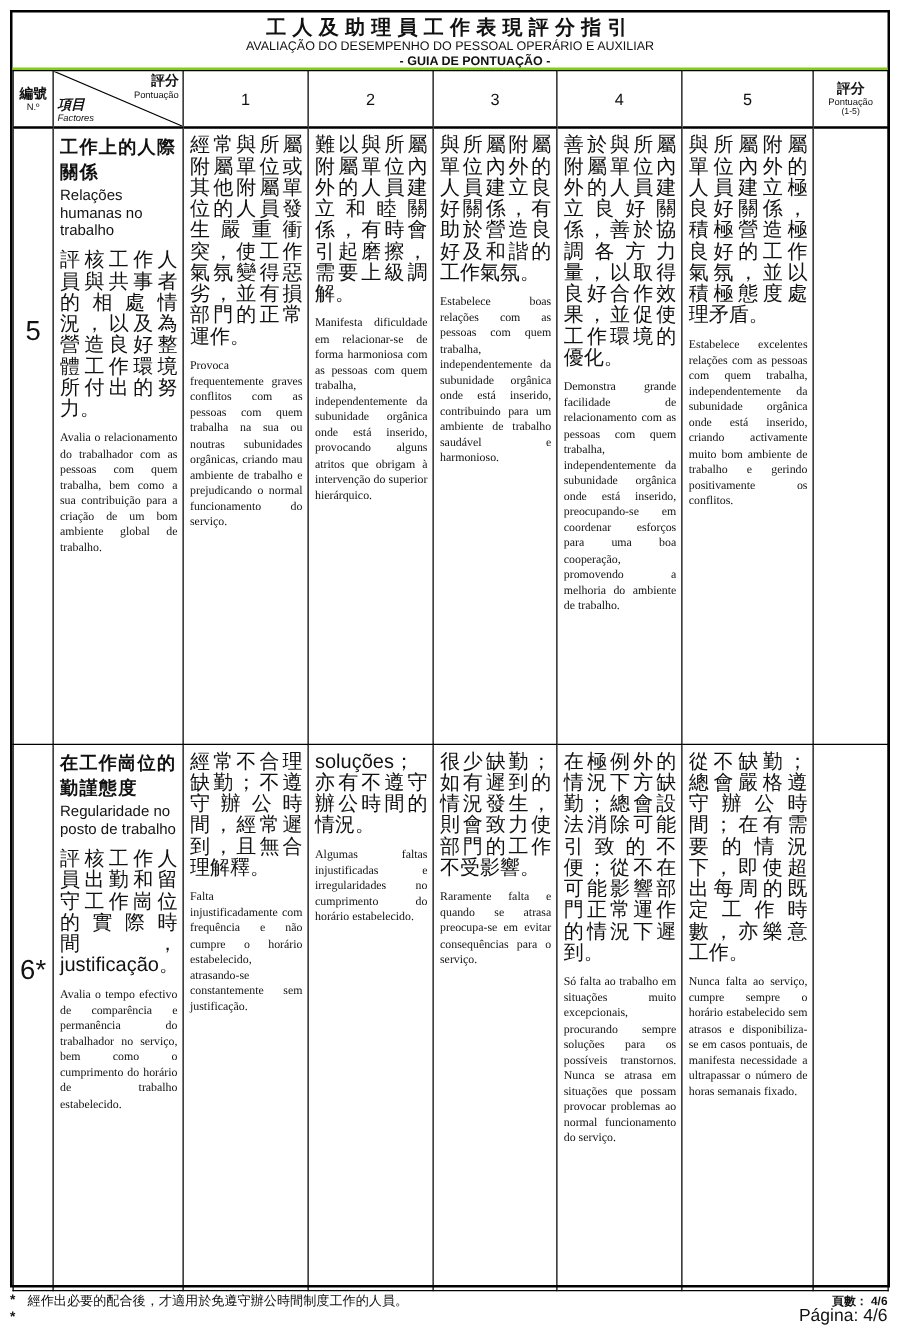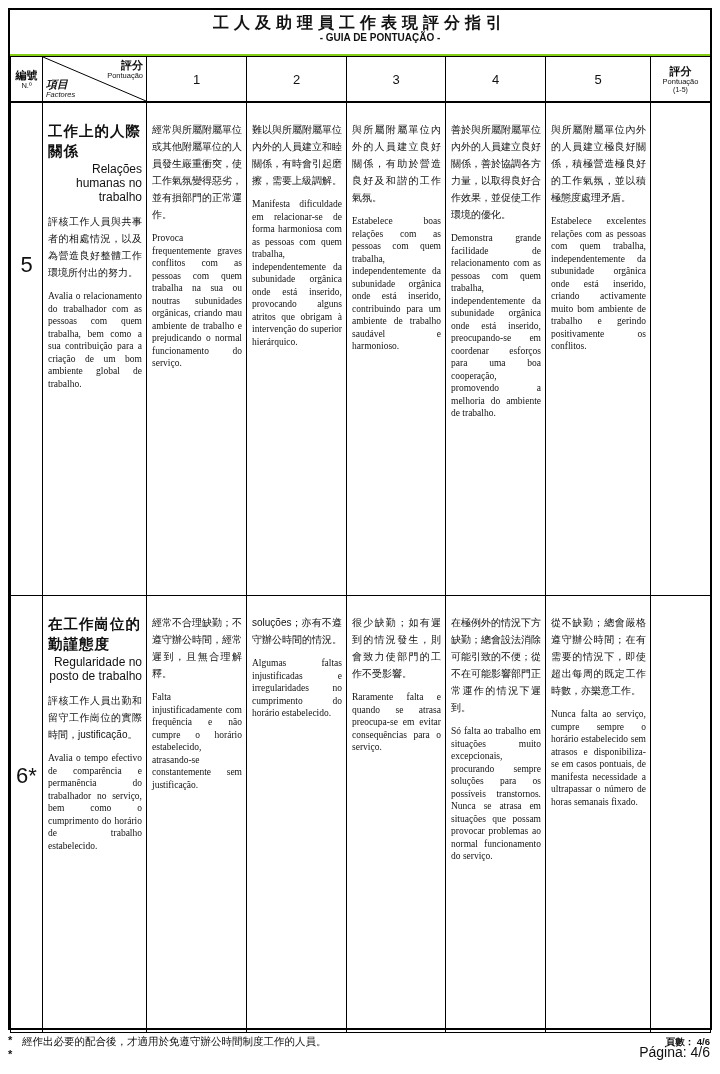--- a/index.html
+++ b/index.html
@@ -44,25 +44,25 @@
   .diag{position:relative;height:100%;min-height:42px;}
   .diag svg{position:absolute;left:0;top:0;width:100%;height:100%;}
   .diag .tr{position:absolute;top:2px;right:3px;text-align:right;}
   .diag .bl{position:absolute;bottom:2px;left:3px;text-align:left;font-style:italic;}
   
   tr.r1 td{height:492px;}
   tr.r2 td{height:436px;}
   .numcell{ text-align:center;font-size:22px;line-height:24px;}
   .numcell .n1{margin-top:150px;}
   .numcell .n2{margin-top:168px;}
-  .cellpad{padding:18px 4px 4px 5px;}
+  .cellpad{padding:5px 4px 4px 5px;}
   .item-title-zh{font-size:14.5px;font-weight:bold;line-height:20px;letter-spacing:1px;}
-  .item-title-pt{font-size:12px;line-height:14px;margin-top:1px;text-align:right;}
+  .item-title-pt{font-size:12px;line-height:14px;margin-top:1px;}
   p.zh{
-    font-size:10px;line-height:17px;margin:9px 0 0 0;
+    font-size:16px;line-height:17px;margin:9px 0 0 0;
     text-align:justify;text-justify:inter-character;
   }
   p.pt{
     font-family:"Liberation Serif",serif;
     font-size:9.5px;line-height:12.5px;margin:9px 0 0 0;
     text-align:justify;
   }
   td.level p.zh{margin-top:0;}
   
   .footnotes{
@@ -78,20 +78,21 @@
   .page-zh{font-size:9.5px;font-weight:bold;line-height:11px;}
   .page-pt{font-size:14px;line-height:11px;}
 </style>
 </head>
 <body>
 
 <div class="doc">
 
   <div class="titlebox">
     <div class="title-zh">工人及助理員工作表現評分指引</div>
+    <div class="title-pt">AVALIAÇÃO DO DESEMPENHO DO PESSOAL OPERÁRIO E AUXILIAR</div>
     <div class="title-sub">- GUIA DE PONTUAÇÃO -</div>
   </div>
 
   <table class="main">
     <colgroup>
       <col class="c-num">
         <col class="c-item">
       <col class="c-l1">
         <col class="c-l2">
         <col class="c-l3">

